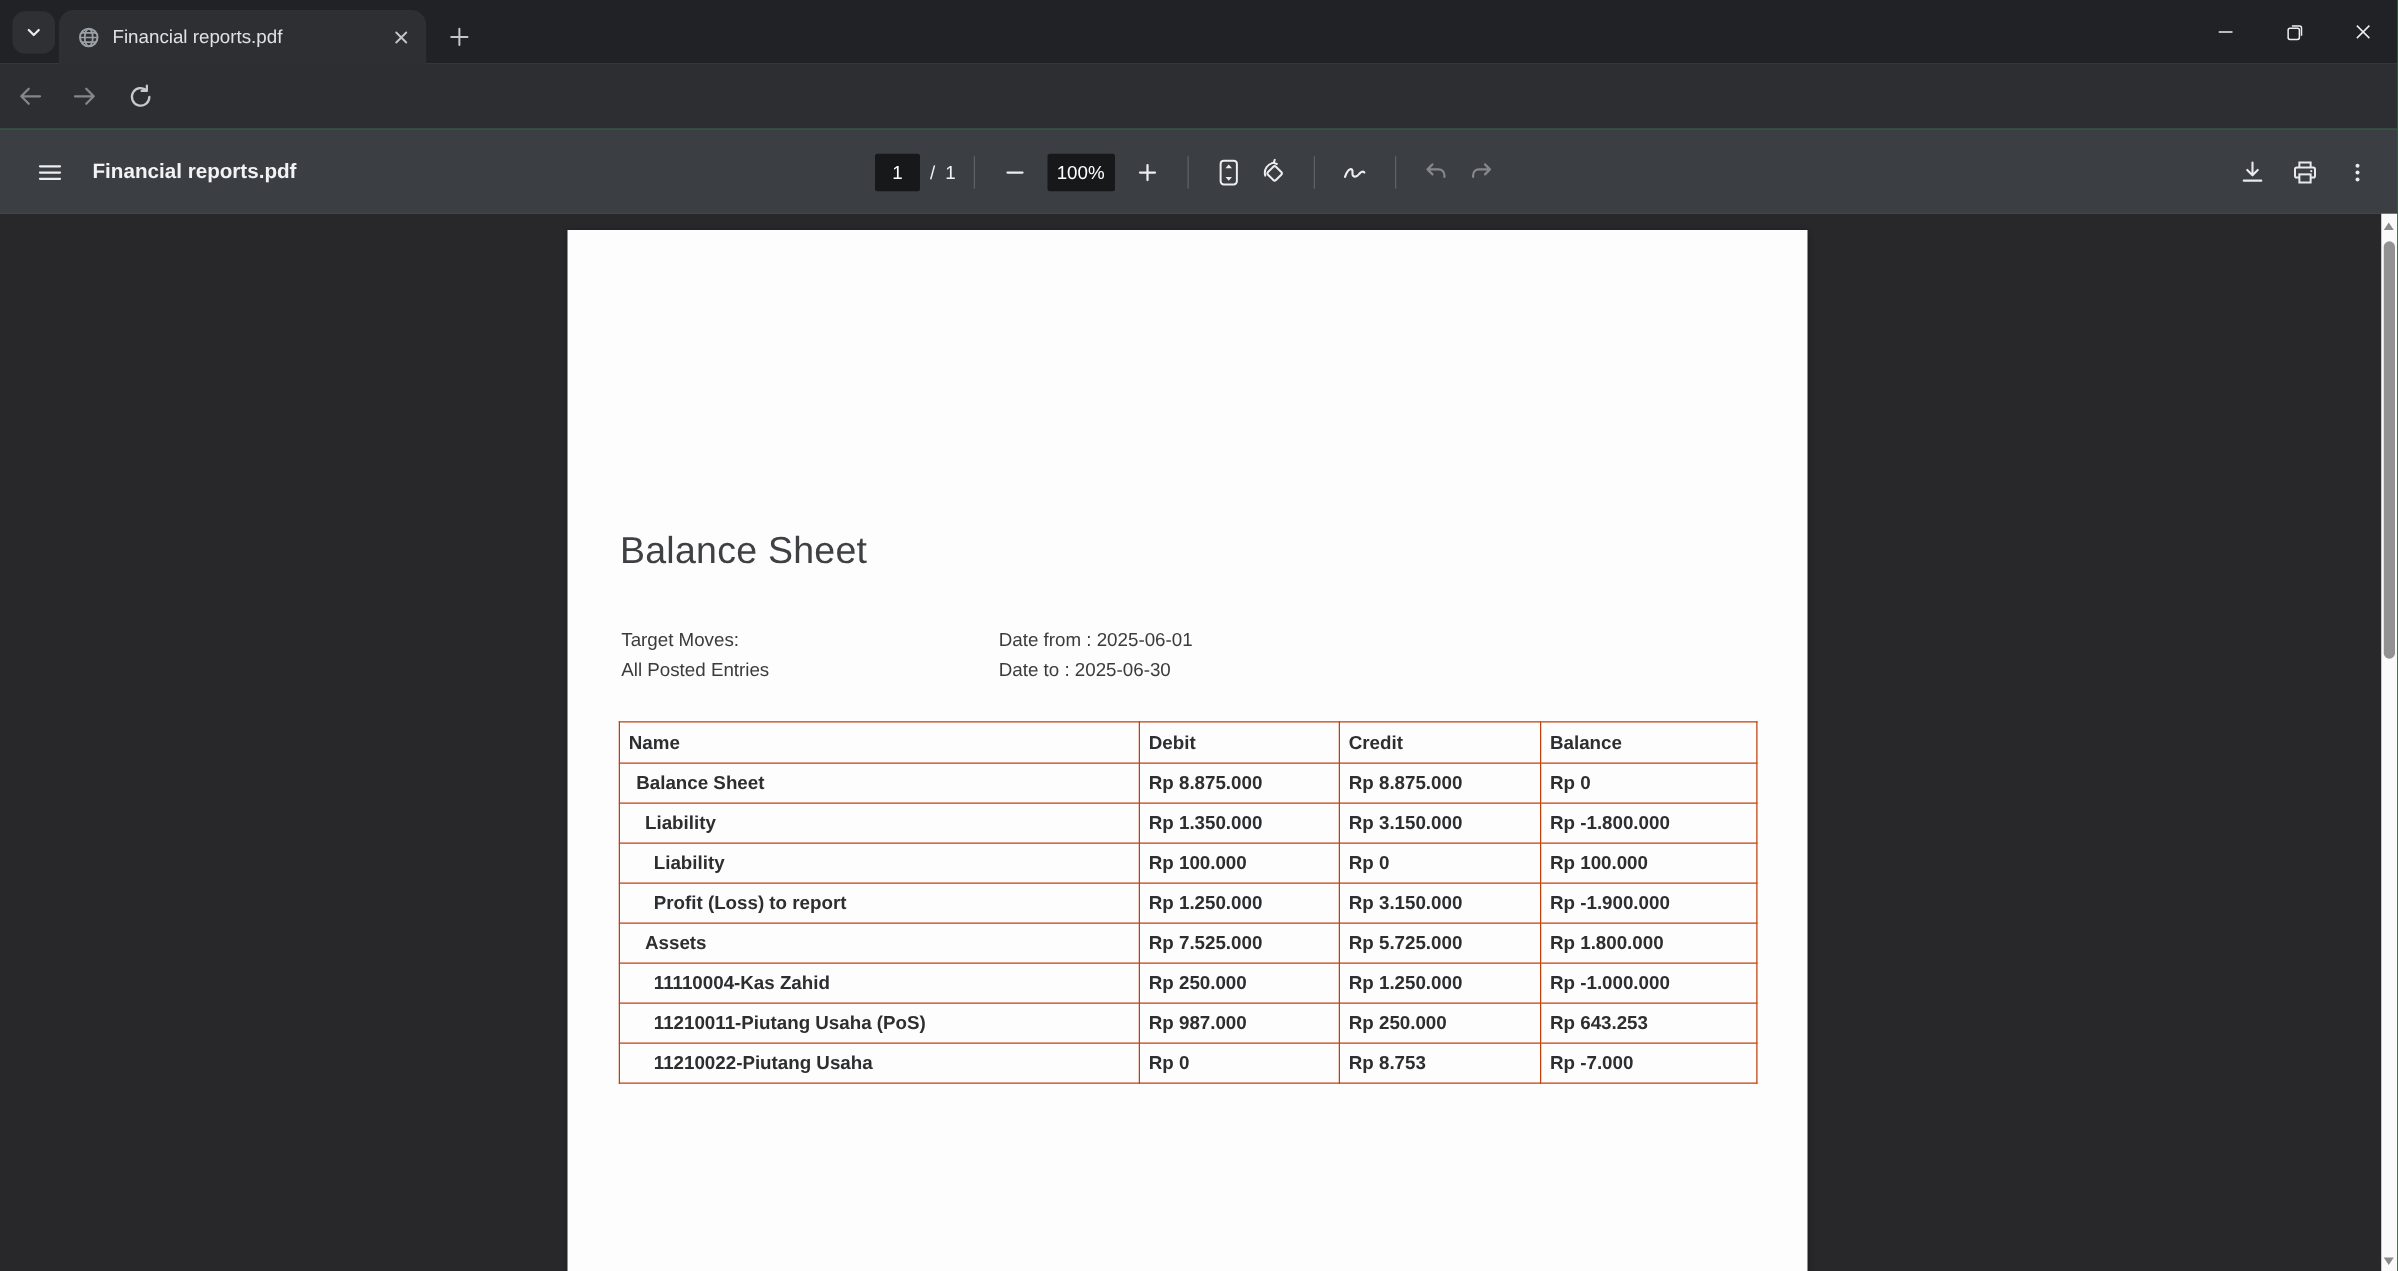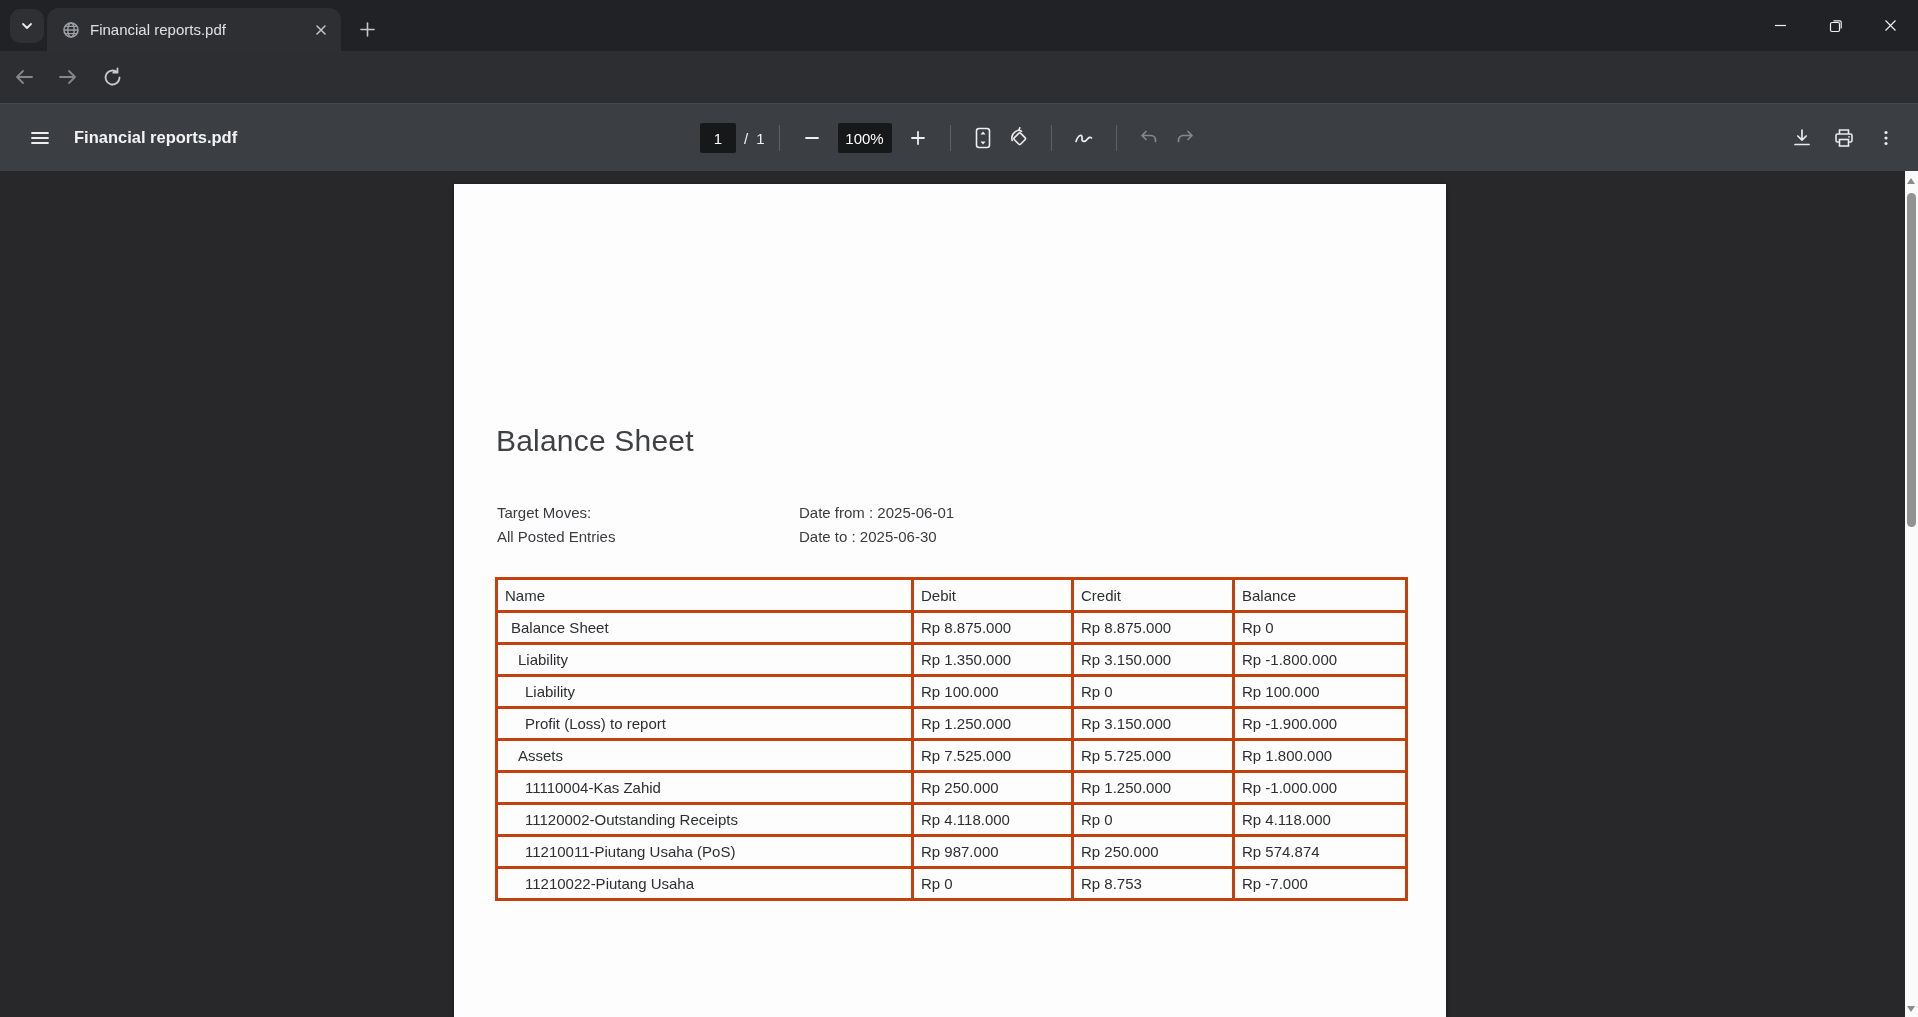--- a/index.html
+++ b/index.html
@@ -46,21 +46,21 @@
   
   #viewer { position:absolute; left:0; top:171px; width:100%; height:846px; background:#28282b; overflow:hidden; }
   #page { position:absolute; left:454px; top:13px; width:992px; height:1100px; background:#fdfdfd; box-shadow:0 1px 4px rgba(0,0,0,.5); color:#2d2e30; }
   .doc-head { position:absolute; left:43px; right:42px; top:44px; font-size:15px; color:#3a3b3e; display:flex; }
   .doc-head .c { flex:1; text-align:center; }
   .doc-head .r { text-align:right; }
   .doc-title { position:absolute; left:42px; top:240px; font-size:30px; color:#3f4044; font-weight:500; letter-spacing:.2px; }
   .doc-meta { position:absolute; left:43px; top:317px; font-size:15px; color:#3a3b3e; line-height:24px; }
   .doc-meta .col2 { position:absolute; left:302px; top:0; white-space:nowrap; }
   table.bs { position:absolute; left:41px; top:393px; width:910px; border-collapse:collapse; table-layout:fixed; font-size:15px; color:#2d2e30; }
-  table.bs td, table.bs th { border:3px solid #c2410c; padding:0 6px 0 7px; font-weight:normal; text-align:left; height:32px; white-space:nowrap; overflow:hidden; }
+  table.bs td, table.bs th { border:1px solid #c2410c; padding:0 6px 0 7px; font-weight:bold; text-align:left; height:32px; white-space:nowrap; overflow:hidden; }
   table.bs thead th { height:33px; }
 
   
   #scrollbar { position:absolute; right:0; top:171px; width:13px; height:846px; background:#fafafa; }
   .sb-arrow { position:absolute; left:2px; width:0; height:0; border-left:4.5px solid transparent; border-right:4.5px solid transparent; }
   .sb-up { top:7px; border-bottom:6px solid #8a8a8a; }
   .sb-down { bottom:5px; border-top:6px solid #8a8a8a; }
   .sb-thumb { position:absolute; left:2px; top:22px; width:9px; height:334px; border-radius:4.5px; background:#929292; }
 
   svg { display:block; }
@@ -329,30 +329,24 @@
     <td>Rp 5.725.000</td>
     <td>Rp 1.800.000</td>
   </tr>
             <tr>
     <td style="padding-left: 27px;">11110004-Kas Zahid</td>
     <td>Rp 250.000</td>
     <td>Rp 1.250.000</td>
     <td>Rp -1.000.000</td>
   </tr>
             <tr>
-    <td style="padding-left: 27px;">11120002-Outstanding Receipts</td>
-    <td>Rp 4.118.000</td>
-    <td>Rp 0</td>
-    <td>Rp 4.118.000</td>
-  </tr>
-            <tr>
     <td style="padding-left: 27px;">11210011-Piutang Usaha (PoS)</td>
     <td>Rp 987.000</td>
     <td>Rp 250.000</td>
-    <td>Rp 574.874</td>
+    <td>Rp 643.253</td>
   </tr>
             <tr>
     <td style="padding-left: 27px;">11210022-Piutang Usaha</td>
     <td>Rp 0</td>
     <td>Rp 8.753</td>
     <td>Rp -7.000</td>
   </tr>
           </tbody>
       </table>
     </div>

